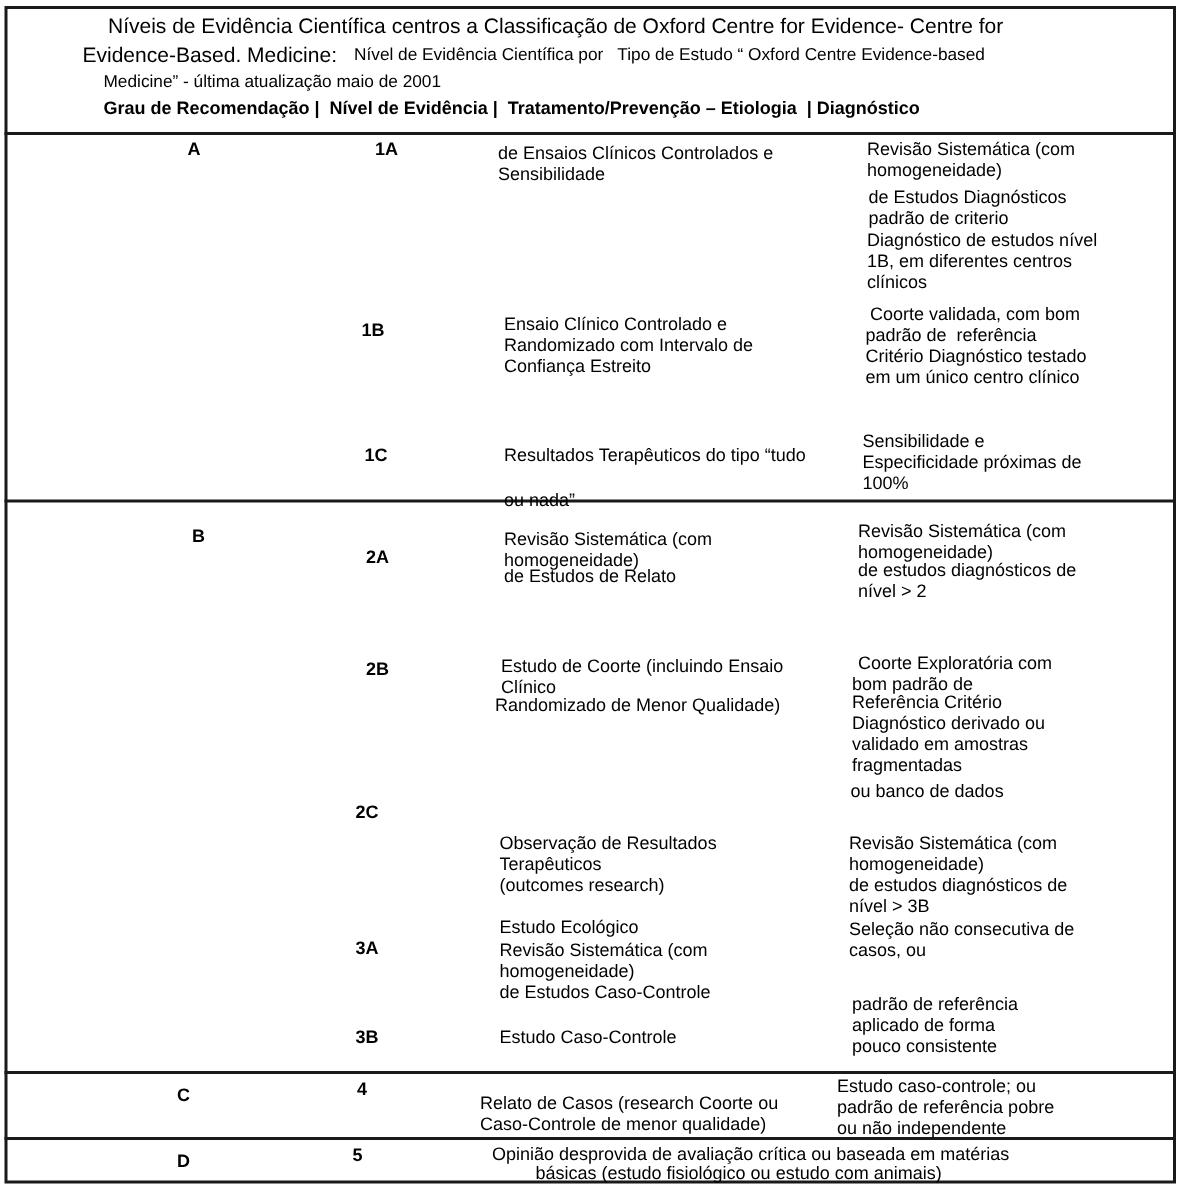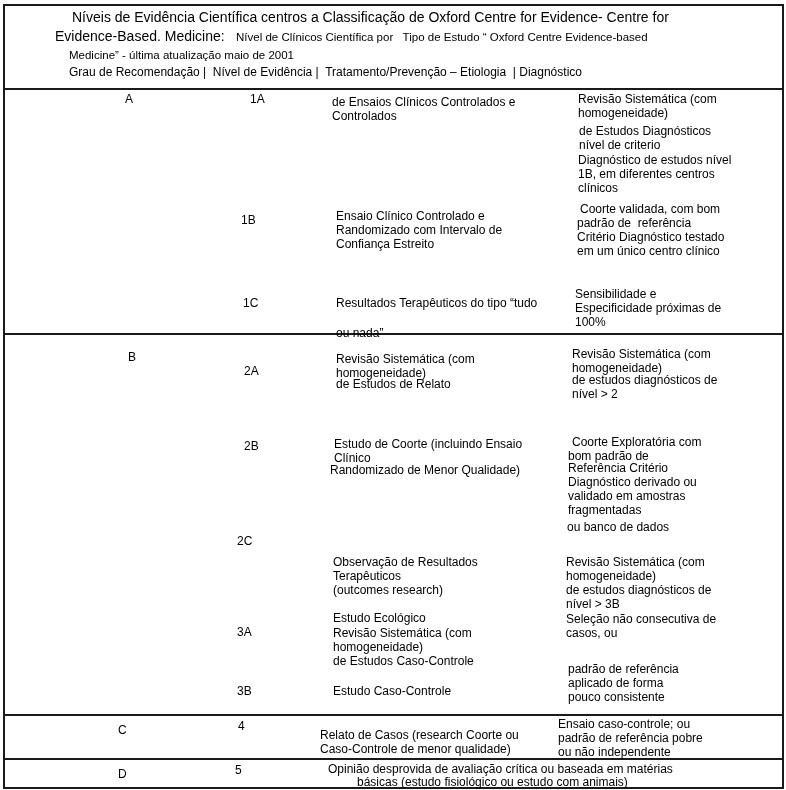--- a/index.html
+++ b/index.html
@@ -2,54 +2,54 @@
 <html><head>
 <meta charset="utf-8">
 <style>
   html, body { margin: 0; padding: 0; background: #ffffff; }
   body { width: 786px; height: 790px; position: relative; overflow: hidden;
          font-family: "Liberation Sans", sans-serif; color: #000; }
   .frame { position: absolute; left: 3px; top: 4px; width: 777px; height: 781px;
            border: 2px solid #1a1a1a; box-sizing: content-box; }
   .hline { position: absolute; left: 3px; width: 781px; height: 2px; background: #1a1a1a; }
   .t { position: absolute; white-space: pre; line-height: 14px; font-size: 12px; }
-  .b { font-weight: normal; }
+  .b { font-weight: bold; }
   .h1 { font-size: 14px; line-height: 16px; }
   .h2 { font-size: 11.5px; line-height: 14px; }
 </style>
 </head>
 <body>
 
 <div class="frame"></div>
 <div class="hline" style="top:88px"></div>
 <div class="hline" style="top:333px"></div>
 <div class="hline" style="top:714px"></div>
 <div class="hline" style="top:758px"></div>
 
 <div>
   <div class="t h1" style="left:72px;top:9px">Níveis de Evidência Científica centros a Classificação de Oxford Centre for Evidence- Centre for</div>
   <div class="t h1" style="left:55px;top:28px">Evidence-Based. Medicine:</div>
-  <div class="t h2" style="left:236px;top:30px">Nível de Clínicos Científica por   Tipo de Estudo “ Oxford Centre Evidence-based</div>
+  <div class="t h2" style="left:236px;top:30px">Nível de Evidência Científica por   Tipo de Estudo “ Oxford Centre Evidence-based</div>
   <div class="t h2" style="left:69px;top:48px">Medicine” - última atualização maio de 2001</div>
   <div class="t b" style="left:69px;top:65px">Grau de Recomendação |  Nível de Evidência |  Tratamento/Prevenção – Etiologia  | Diagnóstico</div>
 </div>
 
 <div>
   <div class="t b" style="left:125px;top:92px">A</div>
 
   <div class="t b" style="left:250px;top:92px">1A</div>
   <div>
     <div class="t" style="left:332px;top:95px">de Ensaios Clínicos Controlados e</div>
-    <div class="t" style="left:332px;top:109px">Controlados</div>
+    <div class="t" style="left:332px;top:109px">Sensibilidade</div>
   </div>
   <div>
     <div class="t" style="left:578px;top:92px">Revisão Sistemática (com</div>
     <div class="t" style="left:578px;top:106px">homogeneidade)</div>
     <div class="t" style="left:579px;top:124px">de Estudos Diagnósticos</div>
-    <div class="t" style="left:579px;top:138px">nível de criterio</div>
+    <div class="t" style="left:579px;top:138px">padrão de criterio</div>
     <div class="t" style="left:578px;top:153px">Diagnóstico de estudos nível</div>
     <div class="t" style="left:578px;top:167px">1B, em diferentes centros</div>
     <div class="t" style="left:578px;top:181px">clínicos</div>
   </div>
 
   <div class="t b" style="left:241px;top:213px">1B</div>
   <div>
     <div class="t" style="left:336px;top:209px">Ensaio Clínico Controlado e</div>
     <div class="t" style="left:336px;top:223px">Randomizado com Intervalo de</div>
     <div class="t" style="left:336px;top:237px">Confiança Estreito</div>
@@ -142,21 +142,21 @@
 </div>
 
 <div>
   <div class="t b" style="left:118px;top:723px">C</div>
   <div class="t b" style="left:238px;top:719px">4</div>
   <div>
     <div class="t" style="left:320px;top:728px">Relato de Casos (research Coorte ou</div>
     <div class="t" style="left:320px;top:742px">Caso-Controle de menor qualidade)</div>
   </div>
   <div>
-    <div class="t" style="left:558px;top:717px">Ensaio caso-controle; ou</div>
+    <div class="t" style="left:558px;top:717px">Estudo caso-controle; ou</div>
     <div class="t" style="left:558px;top:731px">padrão de referência pobre</div>
     <div class="t" style="left:558px;top:745px">ou não independente</div>
   </div>
 </div>
 
 <div>
   <div class="t b" style="left:118px;top:767px">D</div>
   <div class="t b" style="left:235px;top:763px">5</div>
   <div>
     <div class="t" style="left:328px;top:762px">Opinião desprovida de avaliação crítica ou baseada em matérias</div>

